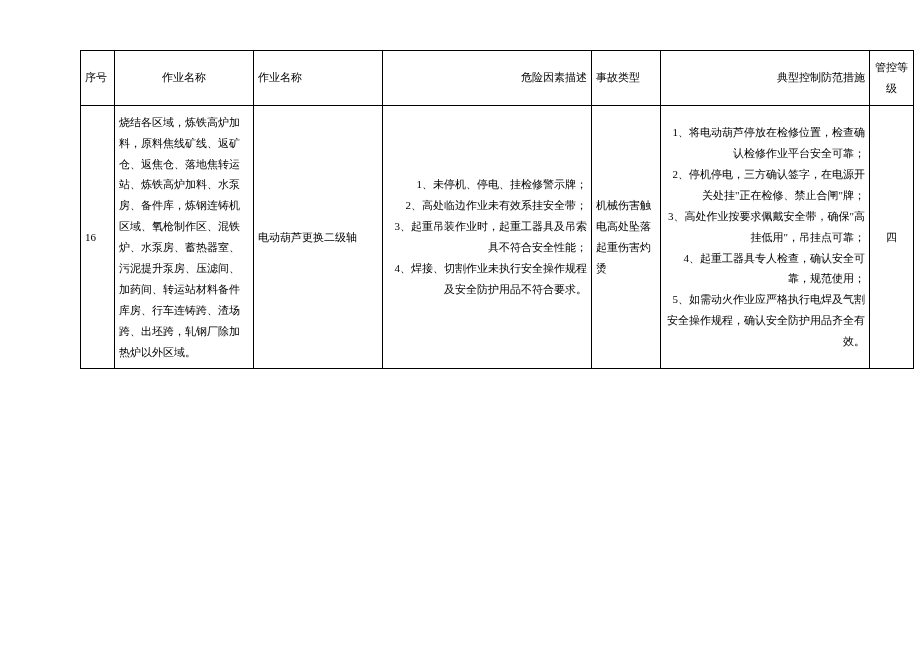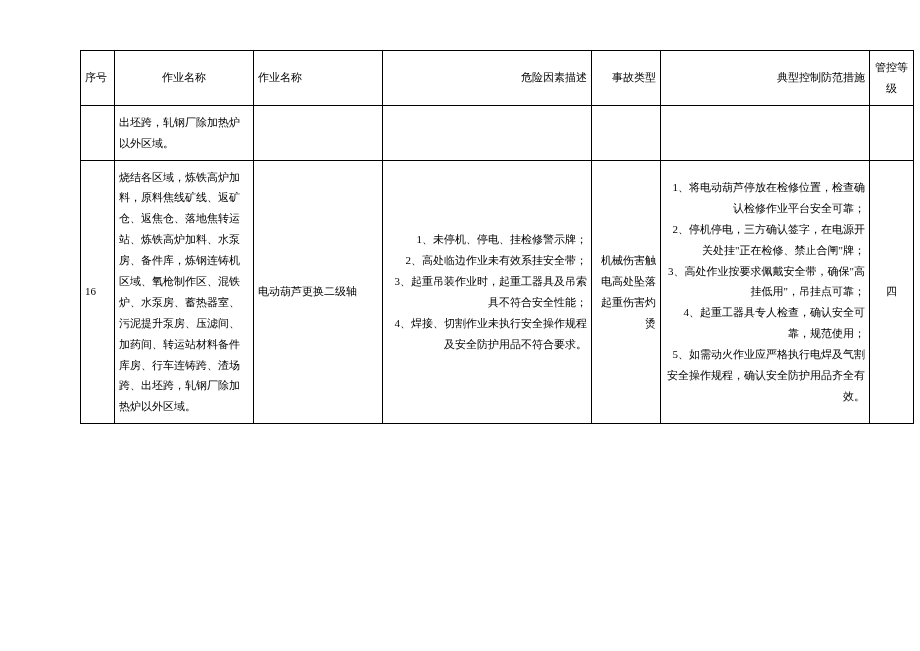--- a/index.html
+++ b/index.html
@@ -22,50 +22,41 @@
       line-height: 1.9;
       font-weight: normal;
     }
     th {
       text-align: center;
     }
     .c-seq { width: 25px; text-align: left; }
     .c-area { width: 130px; }
     .c-name { width: 120px; text-align: left; }
     .c-hazard { width: 200px; text-align: right; }
-    .c-type { width: 60px; text-align: right; margin-left: 16px; }
+    .c-type { width: 60px; text-align: left; margin-left: 16px; }
     .c-measure { width: 200px; text-align: right; }
     .c-level { width: 35px; text-align: center; }
     .partial-top td { border-top: none; }
   </style>
 </head>
 <body>
 
 <table>
   <thead>
     <tr>
       <th class="c-seq">序号</th>
       <th class="c-area">作业名称</th>
       <th class="c-name">作业名称</th>
       <th class="c-hazard">危险因素描述</th>
       <th class="c-type">事故类型</th>
       <th class="c-measure">典型控制防范措施</th>
       <th class="c-level">管控等级</th>
     </tr>
   </thead>
   <tbody>
-    <tr class="partial-top">
-      <td class="c-seq"></td>
-      <td class="c-area">出坯跨，轧钢厂除加热炉以外区域。</td>
-      <td class="c-name"></td>
-      <td class="c-hazard"></td>
-      <td class="c-type"></td>
-      <td class="c-measure"></td>
-      <td class="c-level"></td>
-    </tr>
     <tr>
       <td class="c-seq">16</td>
       <td class="c-area">烧结各区域，炼铁高炉加料，原料焦线矿线、返矿仓、返焦仓、落地焦转运站、炼铁高炉加料、水泵房、备件库，炼钢连铸机区域、氧枪制作区、混铁炉、水泵房、蓄热器室、污泥提升泵房、压滤间、加药间、转运站材料备件库房、行车连铸跨、渣场跨、出坯跨，轧钢厂除加热炉以外区域。</td>
       <td class="c-name">电动葫芦更换二级轴</td>
       <td class="c-hazard">1、未停机、停电、挂检修警示牌；<br>2、高处临边作业未有效系挂安全带；<br>3、起重吊装作业时，起重工器具及吊索具不符合安全性能；<br>4、焊接、切割作业未执行安全操作规程及安全防护用品不符合要求。</td>
       <td class="c-type">机械伤害触电高处坠落起重伤害灼烫</td>
       <td class="c-measure">1、将电动葫芦停放在检修位置，检查确认检修作业平台安全可靠；<br>2、停机停电，三方确认签字，在电源开关处挂"正在检修、禁止合闸"牌；<br>3、高处作业按要求佩戴安全带，确保"高挂低用"，吊挂点可靠；<br>4、起重工器具专人检查，确认安全可靠，规范使用；<br>5、如需动火作业应严格执行电焊及气割安全操作规程，确认安全防护用品齐全有效。</td>
       <td class="c-level">四</td>
     </tr>
   </tbody>

